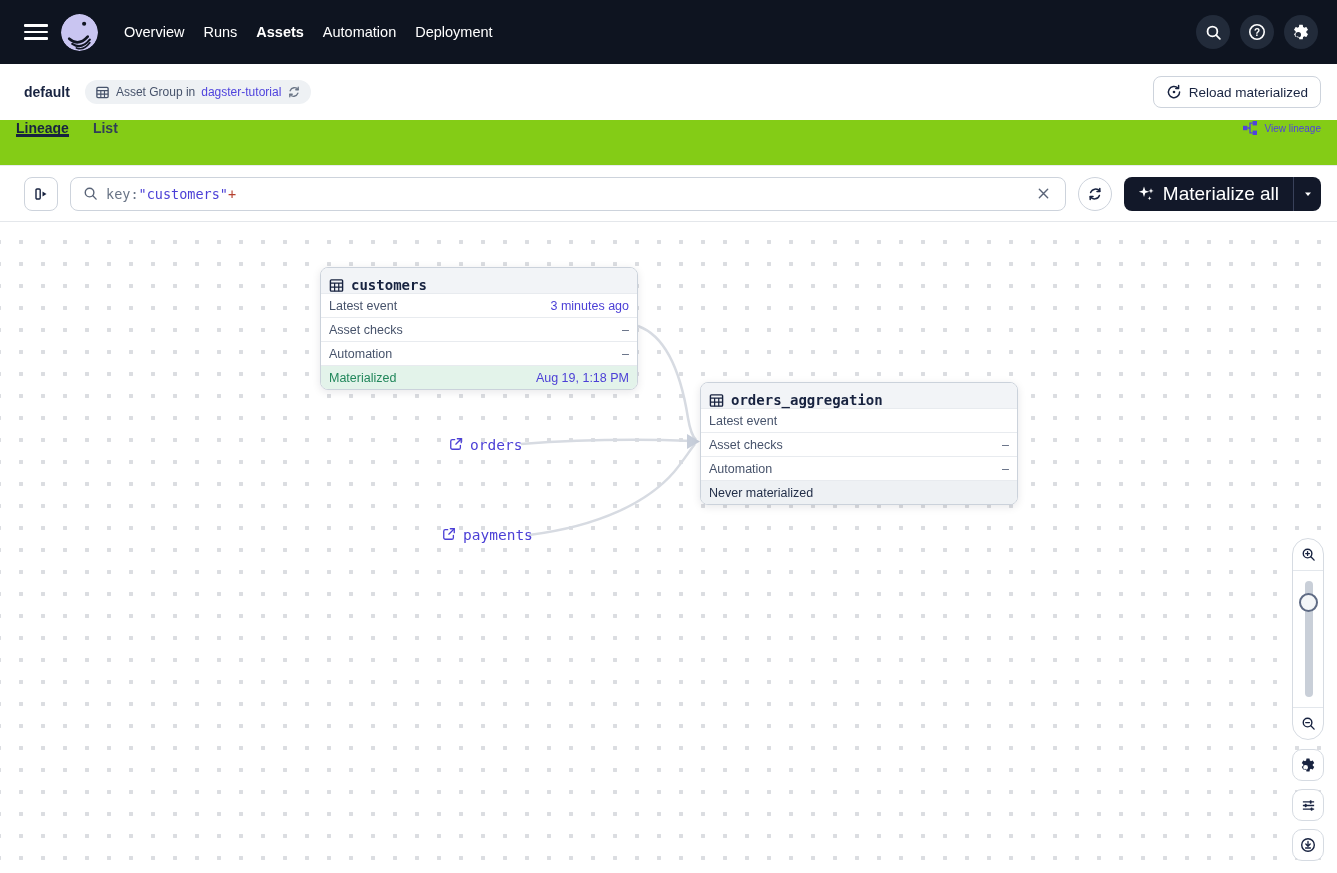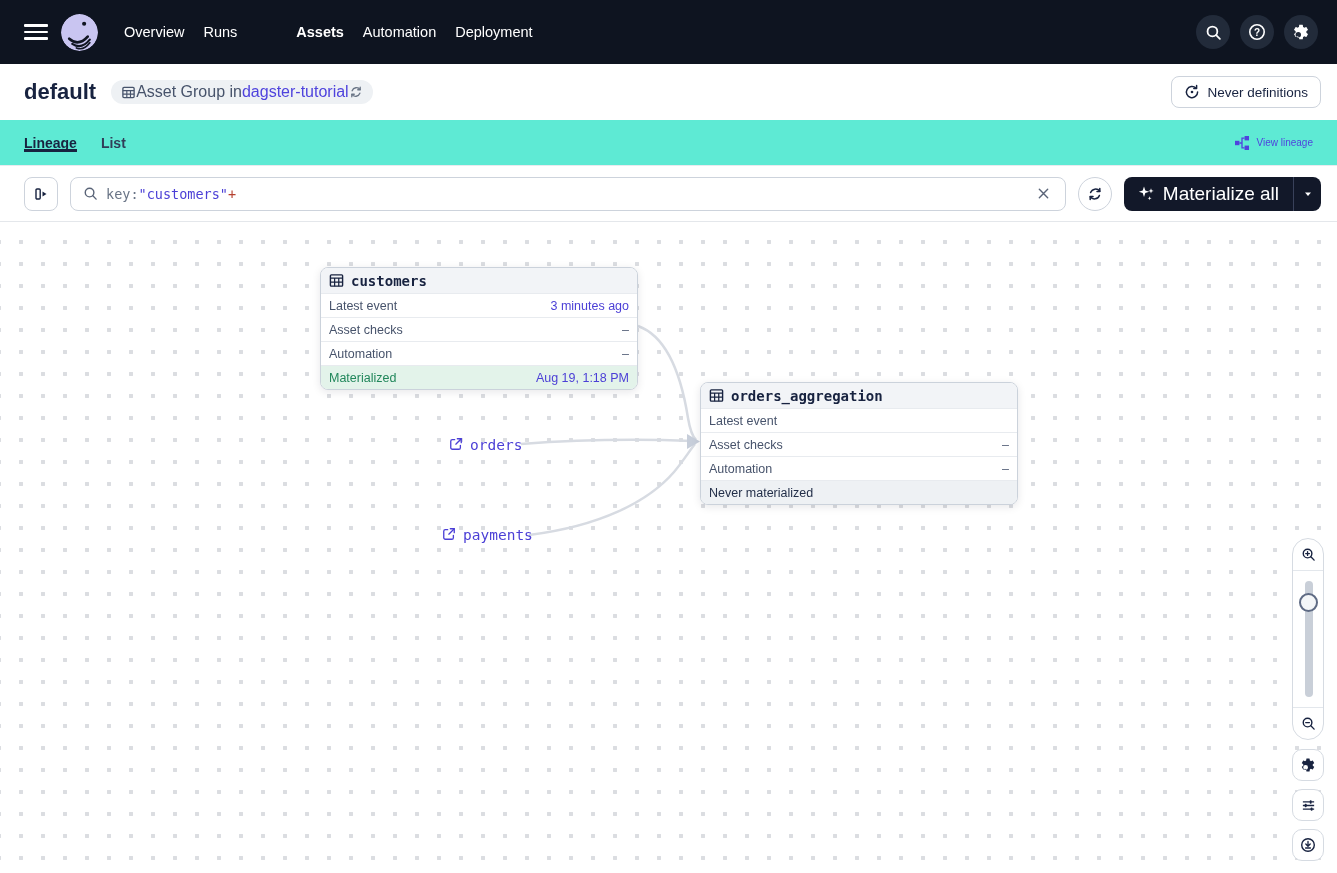--- a/index.html
+++ b/index.html
@@ -10,33 +10,33 @@
   }
   .mono { font-family:"DejaVu Sans Mono", monospace; }
 
   
   .topnav{height:64px;background:#0E1420;display:flex;align-items:center;padding:0 19px 0 24px;}
   .hamburger{width:24px;height:24px;display:flex;flex-direction:column;justify-content:center;gap:4px;cursor:pointer;}
   .hamburger span{display:block;height:2.5px;background:#fff;border-radius:1px;}
   .logo{width:37px;height:37px;margin-left:13px;border-radius:50%;}
   .navlinks{display:flex;align-items:center;margin-left:26px;gap:19px;}
   .navlink{font-size:14.5px;color:#ffffff;cursor:pointer;}
-  .navlink.active{color:#fff;font-weight:700;margin-left:40px;}
+  .navlink.active{color:#fff;font-weight:700;}
   .topnav-right{margin-left:auto;display:flex;align-items:center;gap:10px;}
   .navicon{width:34px;height:34px;border-radius:50%;background:#222B3A;display:flex;align-items:center;justify-content:center;color:#fff;cursor:pointer;}
 
   
   .pageheader{height:56px;display:flex;align-items:center;padding:0 16px 0 24px;background:#fff;}
-  .pagetitle{font-size:22px;font-weight:700;color:#182340;}
-  .group-badge{margin-left:15px;height:24px;display:flex;align-items:center;background:#EEF1F4;border-radius:12px;padding:0 10px;font-size:16px;color:#47536B;}
+  .pagetitle{font-size:14px;font-weight:700;color:#182340;}
+  .group-badge{margin-left:15px;height:24px;display:flex;align-items:center;gap:6px;background:#EEF1F4;border-radius:12px;padding:0 10px;font-size:12px;color:#47536B;}
   .group-badge a{color:#4F43DD;text-decoration:none;cursor:pointer;}
   .reload-btn{margin-left:auto;height:32px;display:flex;align-items:center;gap:7px;border:1px solid #CDD3DC;border-radius:8px;background:#fff;padding:0 12px;font-size:13.5px;color:#182340;cursor:pointer;}
 
   
-  .tabsrow{height:46px;display:flex;align-items:center;padding:0 24px;border-bottom:1px solid #E8EBEF;background:#5eead4;}
+  .tabsrow{height:46px;display:flex;align-items:flex-start;padding:0 16px;border-bottom:1px solid #E8EBEF;background:#84cc16;}
   .tab{display:flex;align-items:center;font-size:14px;font-weight:600;color:#313E58;cursor:pointer;margin-right:24px;position:relative;}
   .tab.active{color:#182340;}
   .tab.active::after{content:"";position:absolute;left:0;right:0;bottom:-1px;height:3px;background:#182340;}
   .tabsrow-right{margin-left:auto;display:flex;align-items:center;gap:6px;color:#4F43DD;font-size:10px;cursor:pointer;}
 
   
   .toolbar{height:56px;display:flex;align-items:center;gap:12px;padding:0 16px 0 24px;background:#fff;border-bottom:1px solid #E4E7EB;}
   .sq-btn{width:34px;height:34px;min-width:34px;border:1px solid #CDD3DC;border-radius:8px;background:#fff;display:flex;align-items:center;justify-content:center;color:#182340;cursor:pointer;}
   .searchbox{flex:1;height:34px;border:1px solid #CDD3DC;border-radius:8px;display:flex;align-items:center;padding:0 10px 0 12px;gap:8px;background:#fff;}
   .searchbox .q{font-size:13.5px;letter-spacing:0;white-space:pre;}
@@ -49,21 +49,21 @@
   .split-main{display:flex;align-items:center;gap:8px;background:#121829;color:#fff;font-size:19px;padding:0 14px;border-radius:8px 0 0 8px;cursor:pointer;}
   .split-caret{width:28px;background:#121829;border-left:1px solid #39415A;border-radius:0 8px 8px 0;display:flex;align-items:center;justify-content:center;color:#fff;cursor:pointer;}
 
   
   .graph{position:relative;height:651px;background:#fff;overflow:hidden;
     background-image:radial-gradient(circle, #DBDDE1 2.1px, transparent 2.4px);
     background-size:22px 22px;background-position:10px 9px;}
   .edges{position:absolute;left:0;top:0;pointer-events:none;}
 
   .asset-card{position:absolute;width:318px;border:1px solid #CBD2DB;border-radius:8px;background:#fff;box-shadow:0 2px 8px rgba(16,22,40,.10);cursor:pointer;}
-  .asset-card .card-head{height:25px;background:#F2F4F7;border-radius:7px 7px 0 0;display:flex;align-items:center;gap:7px;padding:0 8px;font-size:14px;font-weight:700;color:#182340;}
+  .asset-card .card-head{height:25px;background:#F2F4F7;border-radius:7px 7px 0 0;display:flex;align-items:flex-end;gap:7px;padding:0 8px;font-size:14px;font-weight:700;color:#182340;}
   .asset-row{height:24px;display:flex;align-items:center;justify-content:space-between;padding:0 8px;font-size:12.5px;border-top:1px solid #E8EBEF;color:#47536B;background:#fff;}
   .asset-row .val{color:#56617A;}
   .asset-row .val.link{color:#4B3FD6;cursor:pointer;}
   .asset-row.materialized{background:#E3F3EA;border-radius:0 0 7px 7px;}
   .asset-row.materialized .lbl{color:#21875B;}
   .asset-row.never{background:#EEF1F4;border-radius:0 0 7px 7px;color:#232F49;}
 
   .ext-node{position:absolute;display:flex;gap:7px;color:#4B3FD6;font-size:14.5px;font-weight:500;cursor:pointer;}
 
   
@@ -135,21 +135,21 @@
         <path d="M3.2 10.8a5.3 5.3 0 009.2-1.4" stroke="#6B7687" stroke-width="1.5" fill="none" stroke-linecap="round"></path>
         <path d="M3.2 13.4v-2.8H6" stroke="#6B7687" stroke-width="1.5" fill="none" stroke-linecap="round" stroke-linejoin="round"></path>
       </svg>
   </div>
   <button class="reload-btn">
     <svg width="16" height="16" viewBox="0 0 16 16">
         <path d="M13.6 8a5.6 5.6 0 11-1.7-4" stroke="#182340" stroke-width="1.5" fill="none" stroke-linecap="round"></path>
         <path d="M12.6 1.6v2.8H9.8" stroke="#182340" stroke-width="1.5" fill="none" stroke-linecap="round" stroke-linejoin="round"></path>
         <circle cx="8" cy="8" r="1.3" fill="#182340"></circle>
       </svg>
-    <span>Never definitions</span>
+    <span>Reload materialized</span>
   </button>
 </div>
 
 <div class="tabsrow">
   <div class="tab active">
       <span>Lineage</span>
     </div>
   <div class="tab">
       <span>List</span>
     </div>

